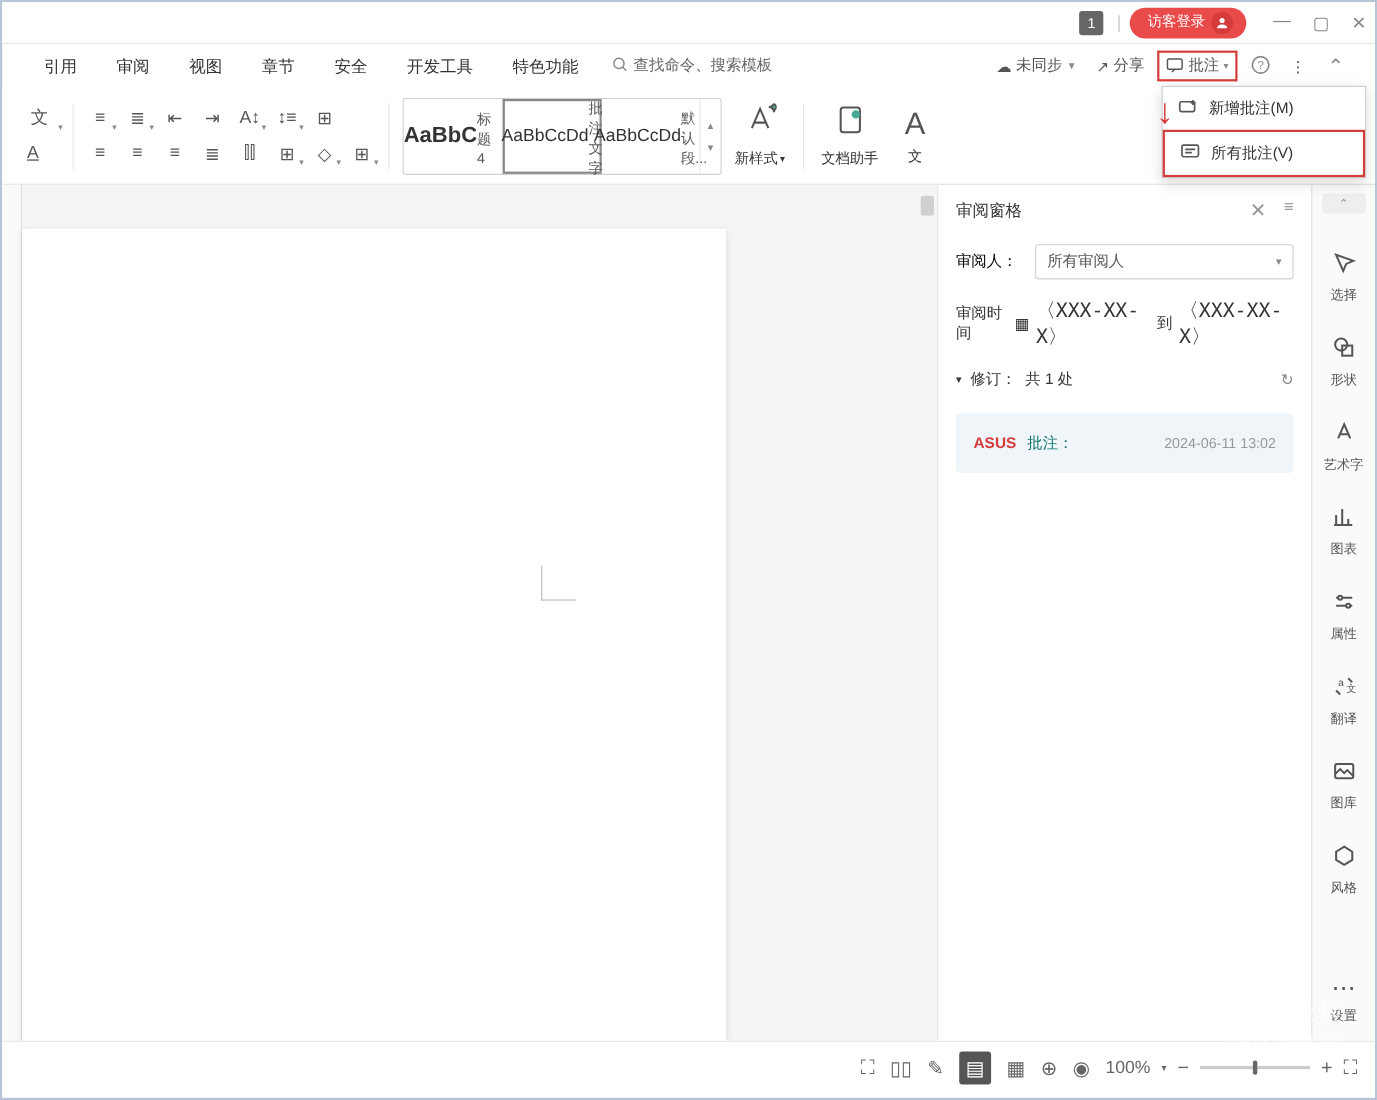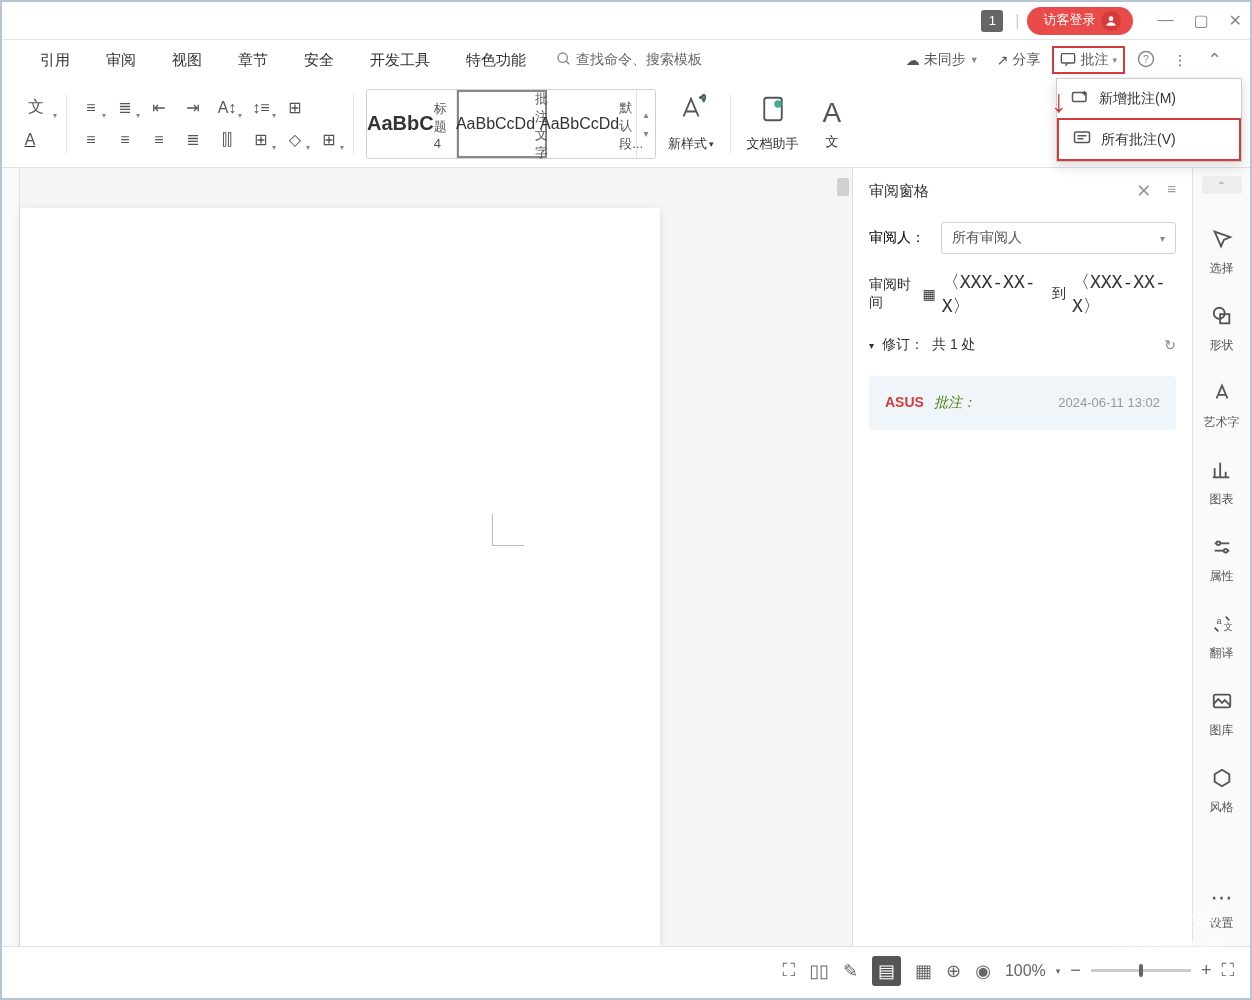--- a/index.html
+++ b/index.html
@@ -61,21 +61,21 @@
     .reviewer-row { display: flex; align-items: center; padding: 8px 16px; gap: 16px; font-size: 14px; }
     .reviewer-select { flex: 1; border: 1px solid #d0d0d0; border-radius: 3px; padding: 6px 10px; display: flex; justify-content: space-between; align-items: center; color: #555; }
     .review-time { padding: 8px 16px; font-size: 14px; color: #333; display: flex; align-items: center; gap: 6px; }
     .date-range { font-family: monospace; font-size: 18px; }
     .revision-row { padding: 10px 16px; font-size: 14px; color: #333; display: flex; align-items: center; gap: 8px; }
     .refresh { margin-left: auto; color: #888; }
     
     .comment-card { margin: 12px 16px; background: #f0f5fa; border-radius: 4px; padding: 18px 16px; }
     .comment-head { display: flex; align-items: baseline; gap: 10px; font-size: 14px; }
     .comment-author { color: #d63b3b; font-weight: bold; }
-    .comment-type { color: #4d7c0f; font-style: italic; }
+    .comment-type { color: #0f766e; }
     .comment-date { color: #999; margin-left: auto; font-size: 13px; }
     .comment-body { margin-top: 10px; font-size: 15px; color: #333; }
     
     .side-rail { width: 58px; background: #fafafa; border-left: 1px solid #e0e0e0; display: flex; flex-direction: column; align-items: center; padding-top: 8px; }
     .rail-scroll-up { width: 40px; height: 18px; background: #eee; border-radius: 3px; margin-bottom: 20px; color: #888; font-size: 10px; display: flex; align-items: center; justify-content: center; }
     .rail-item { display: flex; flex-direction: column; align-items: center; padding: 14px 0; cursor: pointer; color: #555; }
     .rail-icon { font-size: 22px; }
     .rail-label { font-size: 12px; margin-top: 4px; }
     .rail-spacer { flex: 1; }
     

